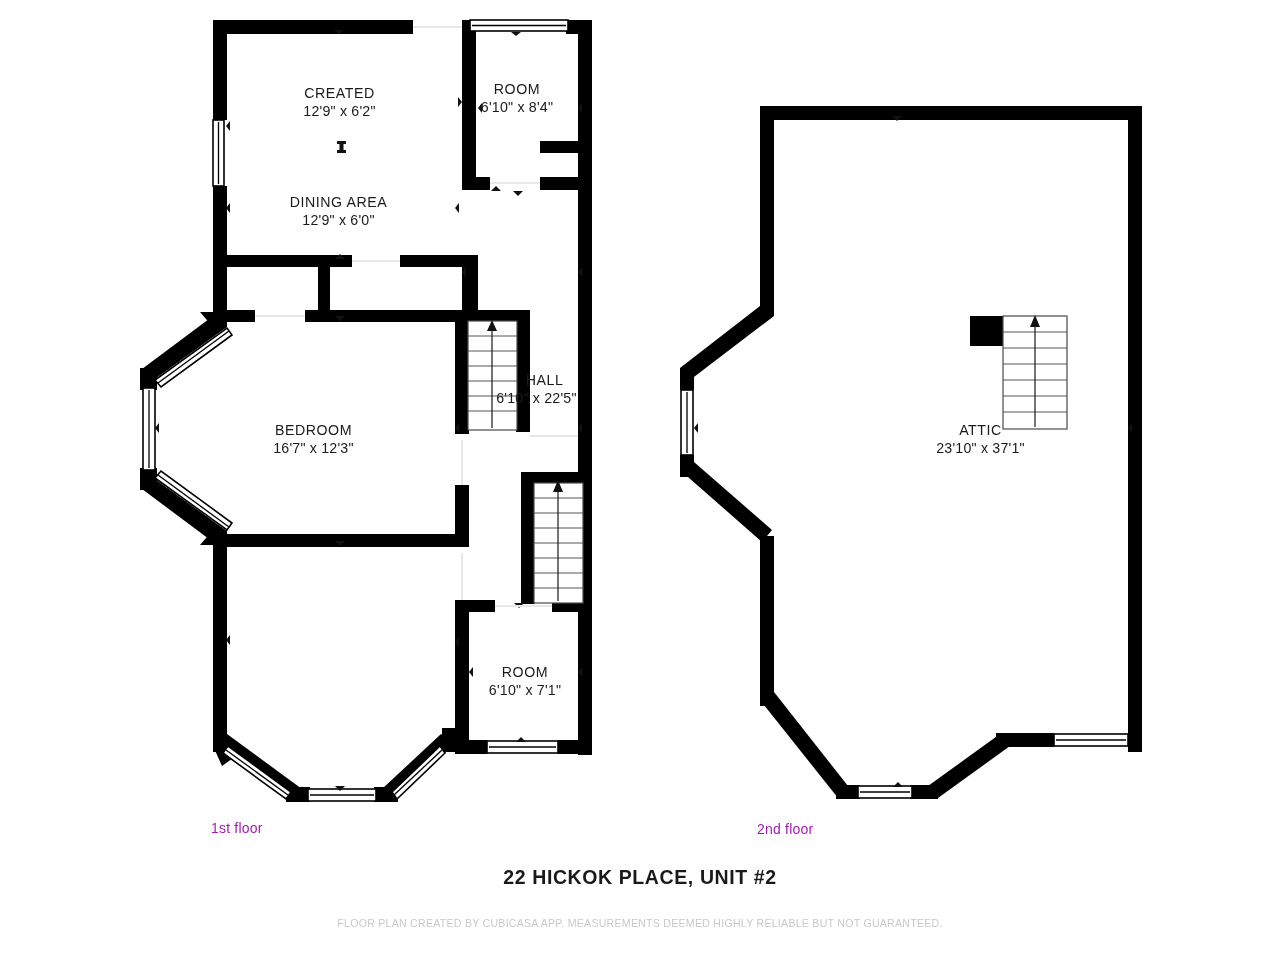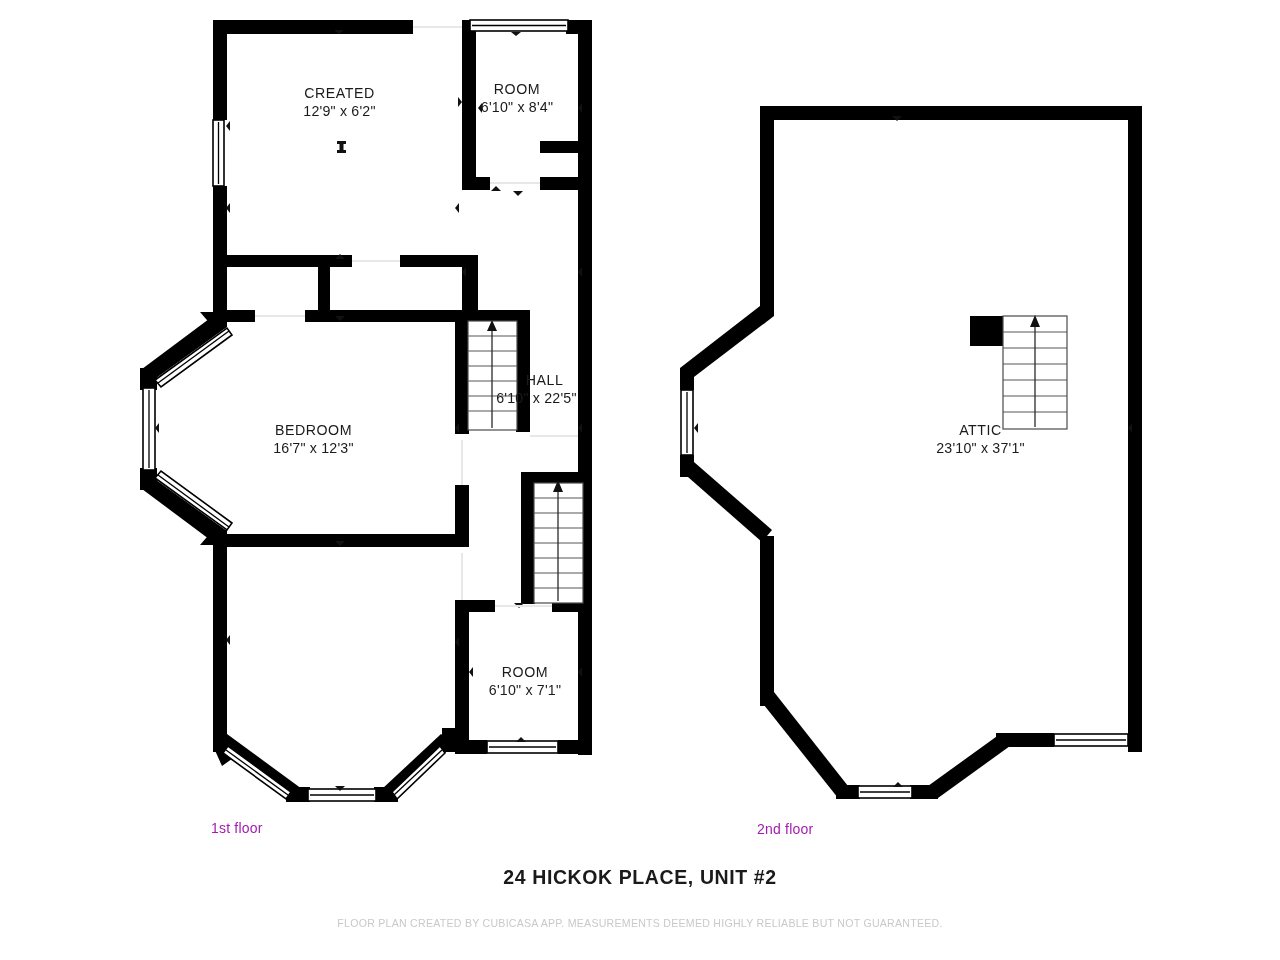--- a/index.html
+++ b/index.html
@@ -366,20 +366,24 @@
   <div class="room-label" style="left:262px; top:84px; width:155px;">
     <span class="room-name">CREATED</span>
     <span class="room-dims">12'9" x 6'2"</span>
   </div>
 
   <div class="room-label" style="left:442px; top:80px; width:150px;">
     <span class="room-name">ROOM</span>
     <span class="room-dims">6'10" x 8'4"</span>
   </div>
 
+  <div class="room-label" style="left:261px; top:193px; width:155px;">
+    <span class="room-name">DINING AREA</span>
+    <span class="room-dims">12'9" x 6'0"</span>
+  </div>
 
   <div class="room-label" style="left:236px; top:421px; width:155px;">
     <span class="room-name">BEDROOM</span>
     <span class="room-dims">16'7" x 12'3"</span>
   </div>
 
   <div class="room-label clip-wrap" style="left:497px; top:371px; width:95px; overflow:hidden;">
     <span class="room-name">HALL</span>
     <span class="room-dims" style="display:block; margin-left:-16px;">6'10" x 22'5"</span>
   </div>
@@ -391,17 +395,17 @@
   </div>
 
   <div class="room-label" style="left:903px; top:421px; width:155px;">
     <span class="room-name">ATTIC</span>
     <span class="room-dims">23'10" x 37'1"</span>
   </div>
 
   <div class="floor-caption" style="left:211px; top:820px;">1st floor</div>
   <div class="floor-caption" style="left:757px; top:821px;">2nd floor</div>
 
-  <div id="plan-title">24 HICKOK PLACE, UNIT #2</div>
+  <div id="plan-title">22 HICKOK PLACE, UNIT #2</div>
 
   <div id="plan-footer">FLOOR PLAN CREATED BY CUBICASA APP. MEASUREMENTS DEEMED HIGHLY RELIABLE BUT NOT GUARANTEED.</div>
 
 </div>
 
 </body></html>

